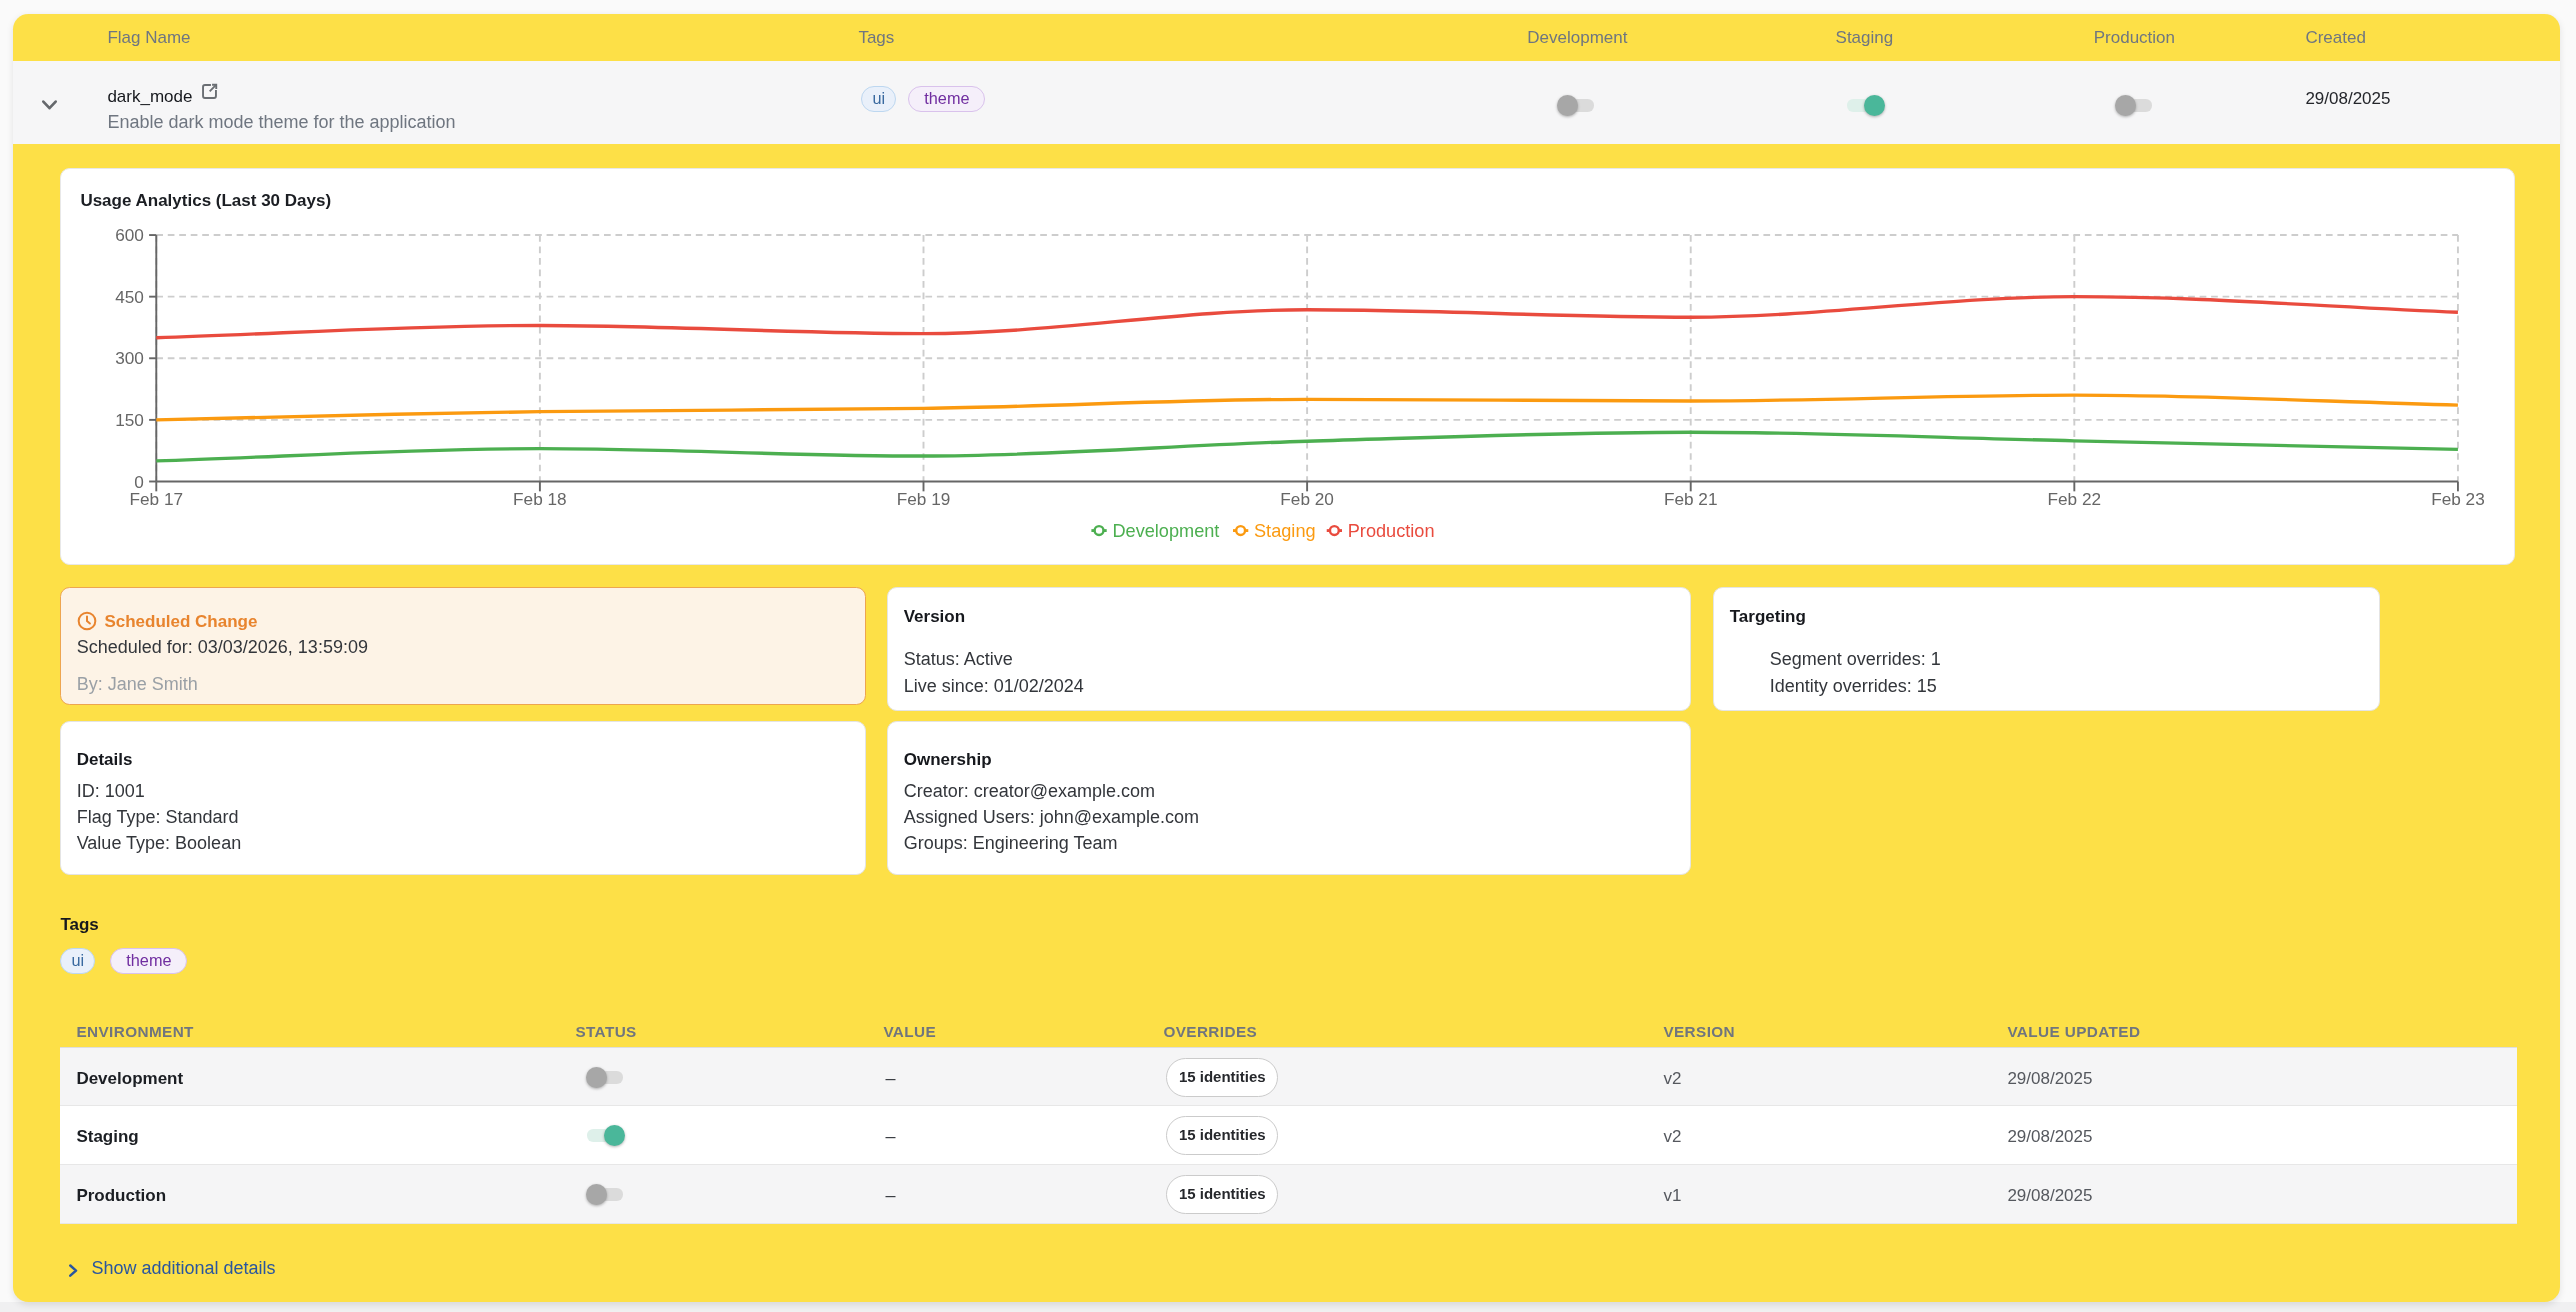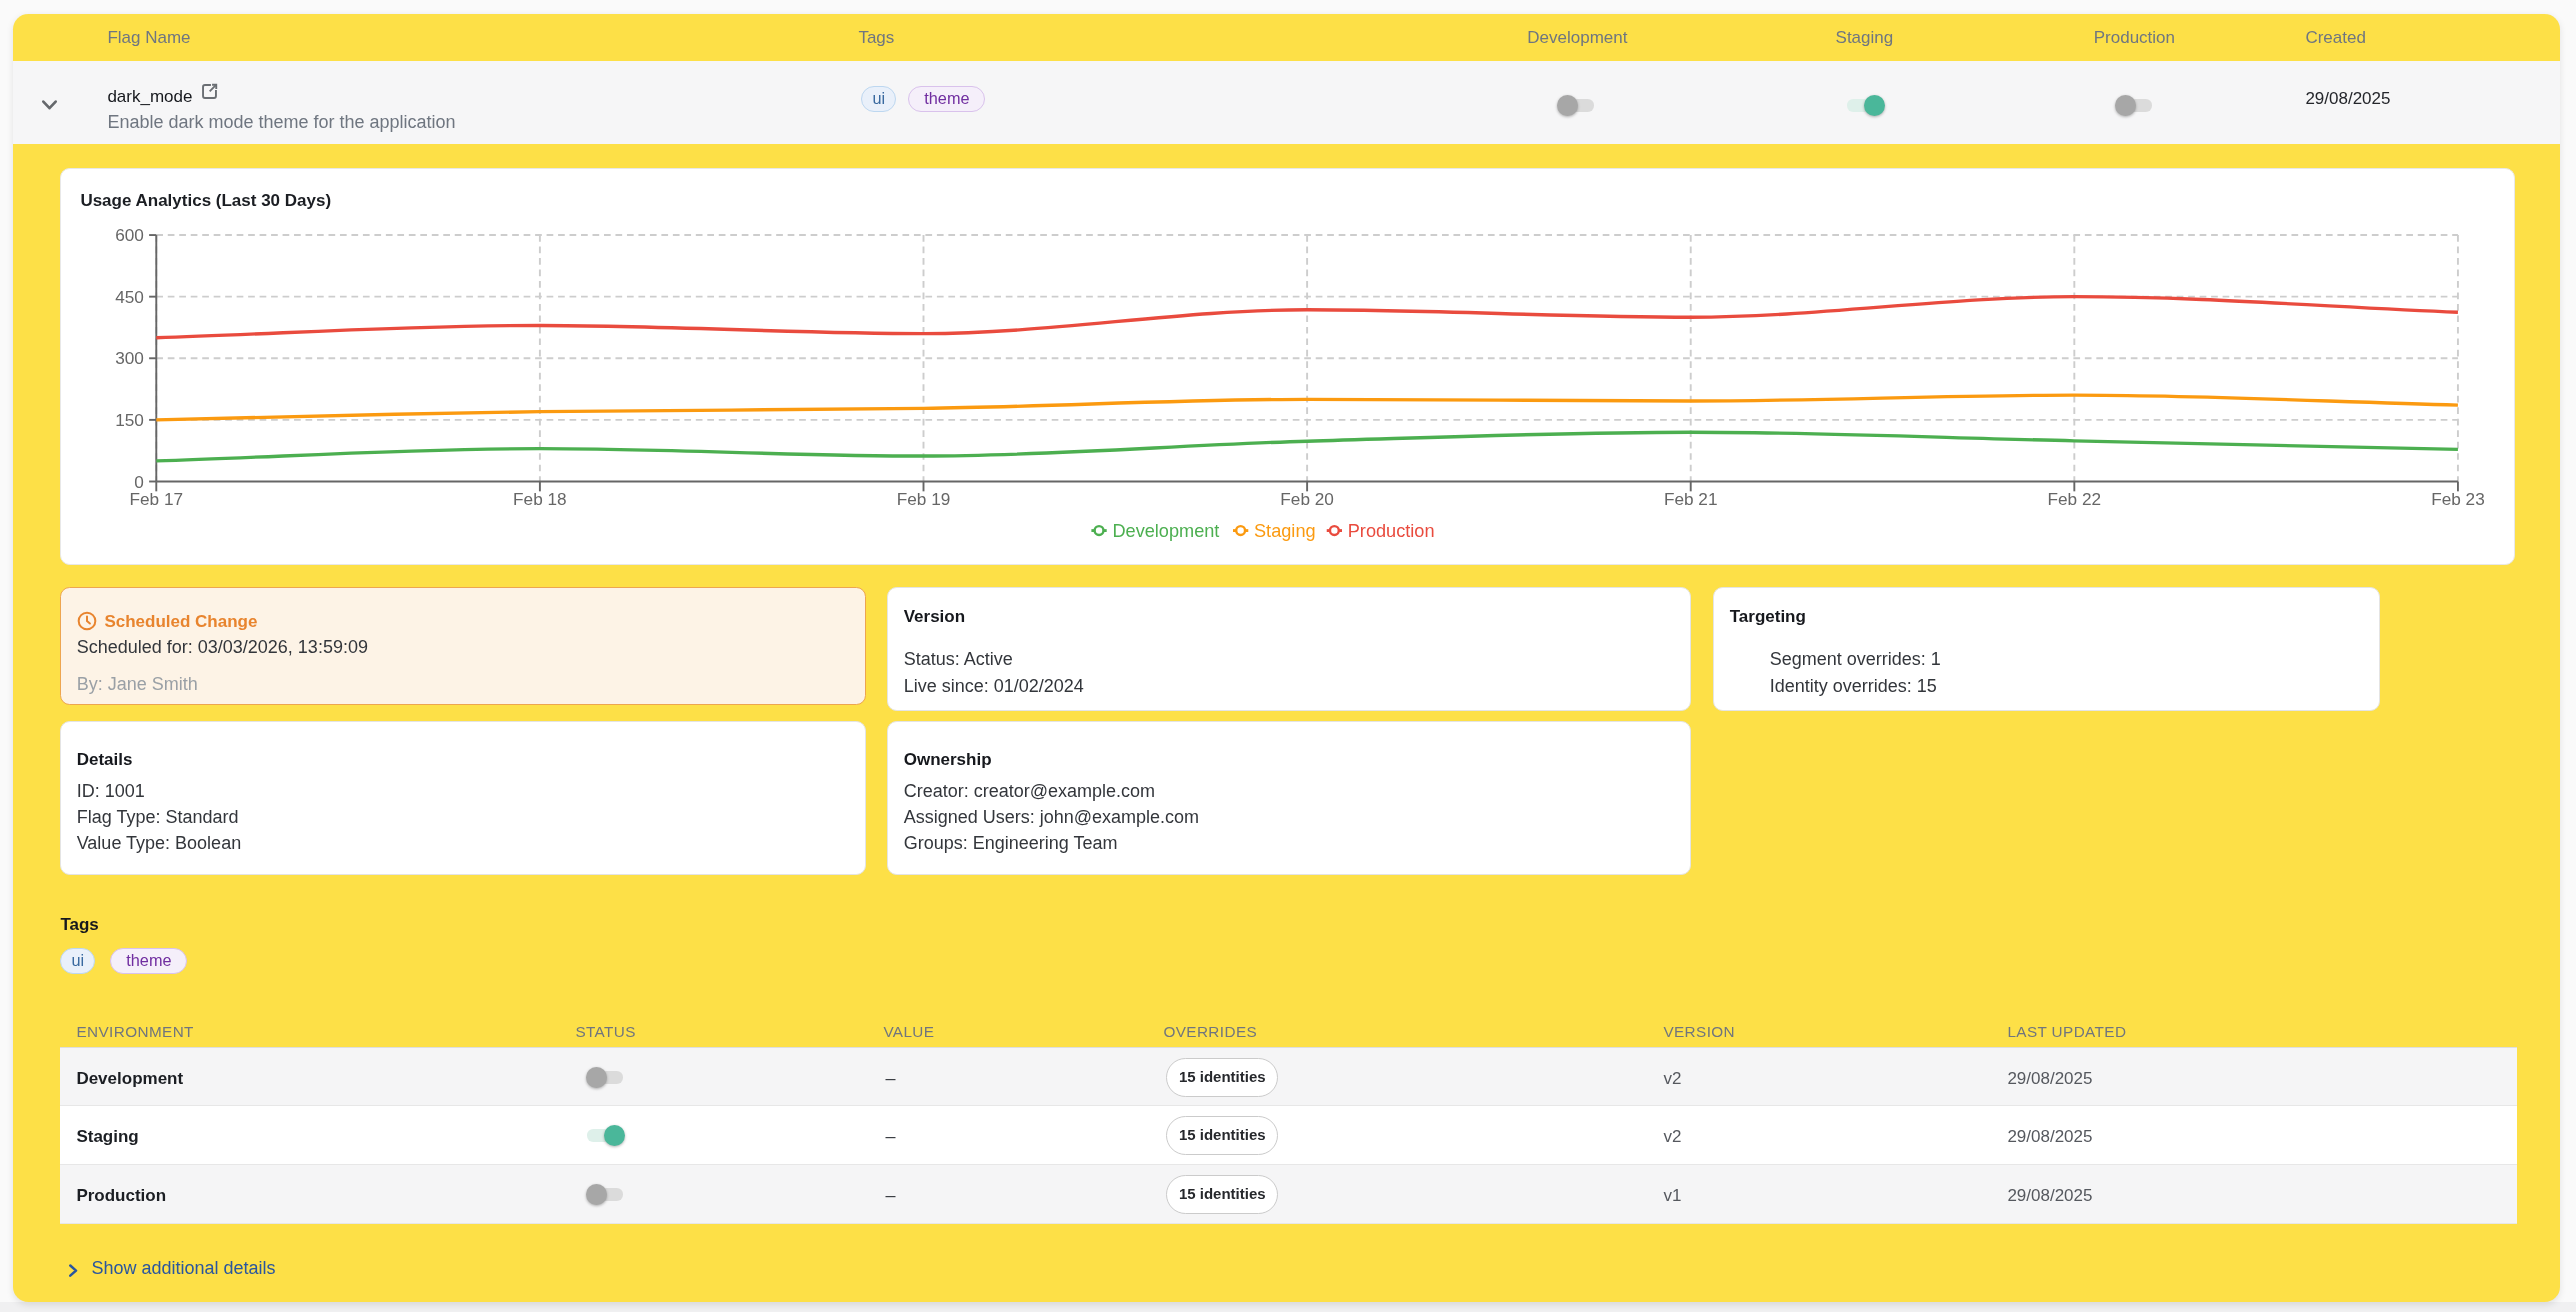--- a/index.html
+++ b/index.html
@@ -10,21 +10,21 @@
 .toggle { position:absolute; width:36px; height:12.4px; border-radius:6.2px; background:#dbdbdb; }
 .toggle .knob { position:absolute; top:-4.3px; width:21px; height:21px; border-radius:50%; background:#a7a7a7; box-shadow:0 1px 2.9px rgba(0,0,0,.3); left:-1.9px; }
 .toggle.on { background:#def0ea; }
 .toggle.on .knob { background:#4ab79a; left:17px; }
 .card { position:absolute; background:#fff; border:1.9px solid #e4e4e4; border-radius:9.6px; }
 .card h3 { font-size:17px; line-height:25px; color:#16181d; font-weight:bold; }
 .bl { font-size:18px; line-height:27px; color:#33363b; }
 .pill { position:absolute; height:26px; line-height:23px; border-radius:13.4px; font-size:16.3px; padding:0; text-align:center; border:1.4px solid; }
 .pill.ui { width:35px; background:#e9f0fa; border-color:#bdd7f0; color:#39699f; }
 .pill.th { width:77px; background:#f5effa; border-color:#d9c2ec; color:#702da0; }
-.ecol { position:absolute; top:10.5px; line-height:23px; font-size:15.3px; font-weight:normal; letter-spacing:0.4px; color:#70757e; white-space:nowrap; }
+.ecol { position:absolute; top:10.5px; line-height:23px; font-size:15.3px; font-weight:bold; letter-spacing:0.4px; color:#70757e; white-space:nowrap; }
 .erow { position:absolute; left:0; width:100%; height:59px; border-bottom:1.4px solid #e7e7e7; }
 .erow .env { position:absolute; left:16px; top:16.3px; line-height:27px; font-size:17px; font-weight:bold; color:#1b1e23; }
 .erow .dash { position:absolute; left:825px; top:16.3px; line-height:27px; font-size:18px; color:#3c3f44; }
 .erow .chip { position:absolute; left:1106px; top:9.6px; height:39px; line-height:35px; border:1.9px solid #cbcbcb; border-radius:19.6px; background:#fff; font-size:15px; font-weight:bold; color:#26282c; padding:0 11.5px; }
 .erow .gtxt { position:absolute; top:16.3px; line-height:27px; font-size:17px; color:#55585e; }
 </style></head>
 <body>
 <div style="position:absolute;left:0;top:1302px;width:2576px;height:10.5px;background:#f0f0f1;"></div>
 <div id="panel">
   <div class="hdr" style="left:94px;">Flag Name</div>
@@ -146,21 +146,21 @@
   <div class="abs" style="left:47px;top:898px;font-size:17px;font-weight:bold;color:#16181d;line-height:25px;">Tags</div>
   <span class="pill ui" style="left:47px;top:934px;">ui</span>
   <span class="pill th" style="left:97px;top:934px;">theme</span>
 
   <div class="abs" style="left:47px;top:995px;width:2457px;">
     <div class="ecol" style="left:16px;">ENVIRONMENT</div>
     <div class="ecol" style="left:515px;">STATUS</div>
     <div class="ecol" style="left:823px;">VALUE</div>
     <div class="ecol" style="left:1103px;">OVERRIDES</div>
     <div class="ecol" style="left:1603px;">VERSION</div>
-    <div class="ecol" style="left:1947px;">LAST UPDATED</div>
+    <div class="ecol" style="left:1947px;">VALUE UPDATED</div>
     <div class="erow" style="top:38px;background:#f5f5f6;border-top:1.4px solid #dedede;">
       <div class="env">Development</div>
       <div class="toggle" style="left:527px;top:23px;">
           <div class="knob"></div>
         </div>
       <div class="dash">–</div>
       <div class="chip">15 identities</div>
       <div class="gtxt" style="left:1603px;">v2</div>
       <div class="gtxt" style="left:1947px;">29/08/2025</div>
     </div>

